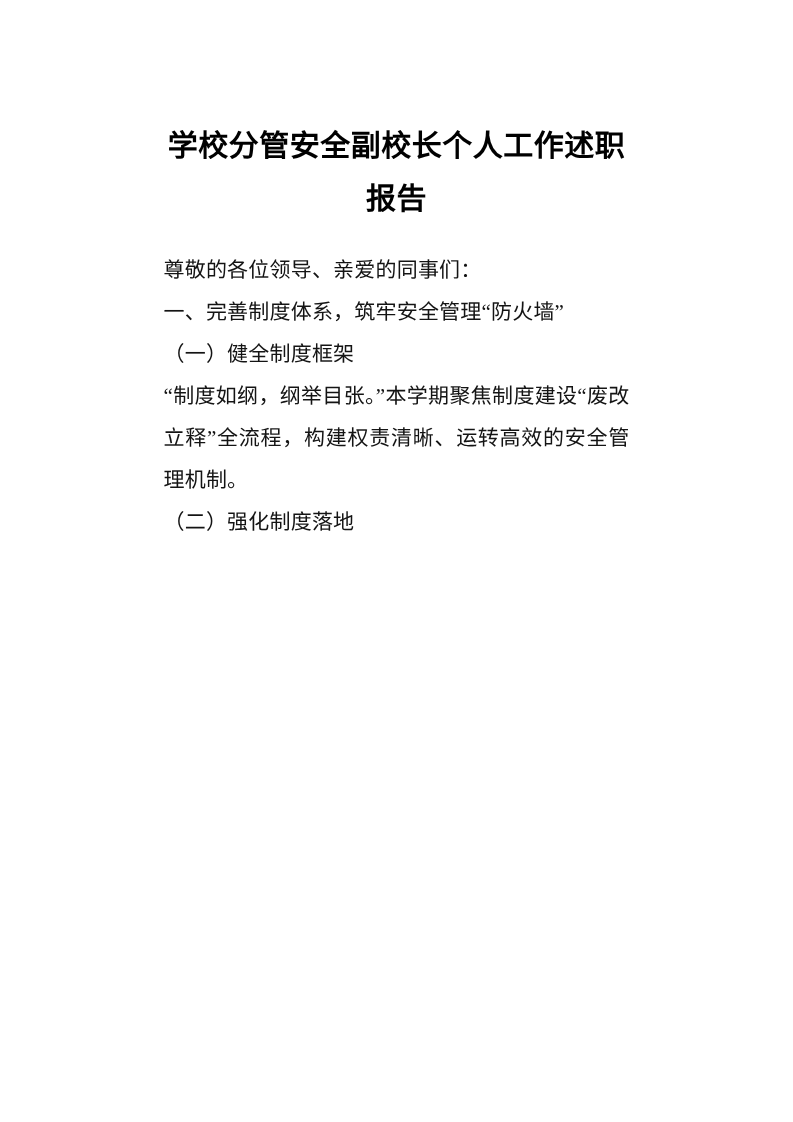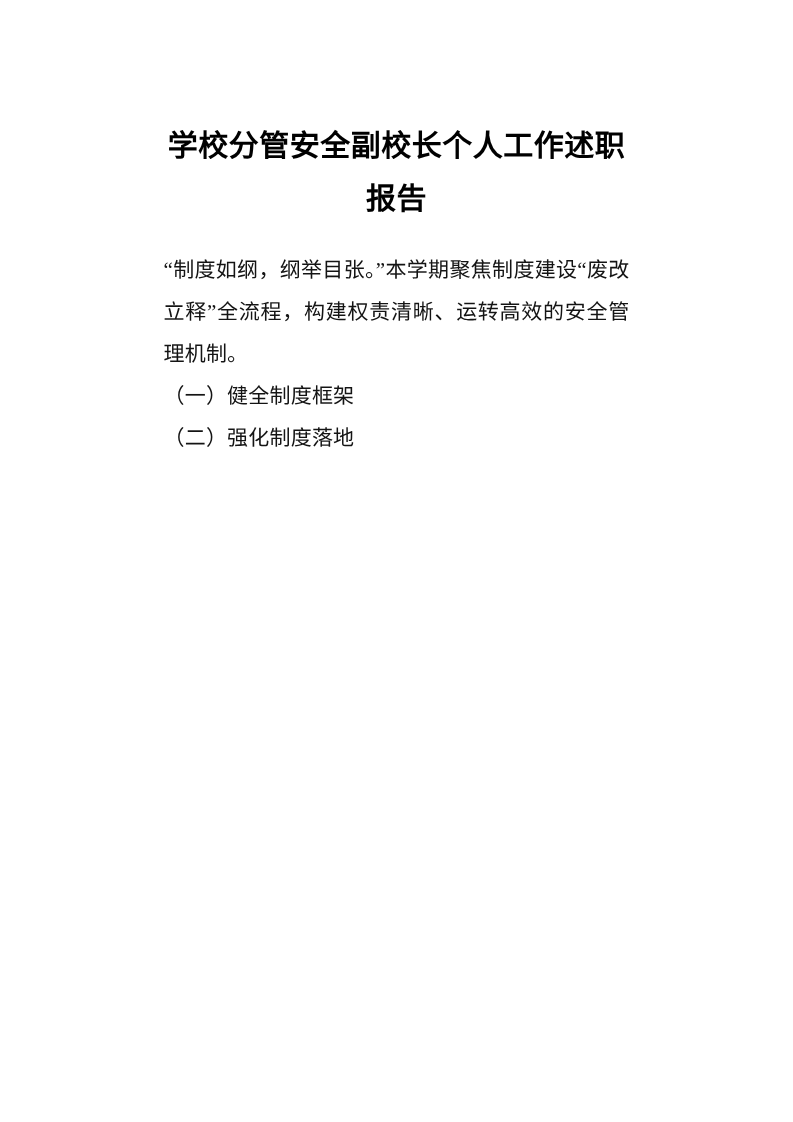--- a/index.html
+++ b/index.html
@@ -42,17 +42,19 @@
 </style>
 </head>
 <body>
 
 <div class="page">
   <h1 class="doc-title">
     <span class="title-line">学校分管安全副校长个人工作述职报告</span>
   </h1>
 
   <div class="doc-body">
+    <p>尊敬的各位领导、亲爱的同事们：</p>
+    <p>一、完善制度体系，筑牢安全管理“防火墙”</p>
+    <p>（一）健全制度框架</p>
     <p>“制度如纲，纲举目张。”本学期聚焦制度建设“废改立释”全流程，构建权责清晰、运转高效的安全管理机制。</p>
-    <p>（一）健全制度框架</p>
     <p>（二）强化制度落地</p>
   </div>
 </div>
 
 </body></html>

